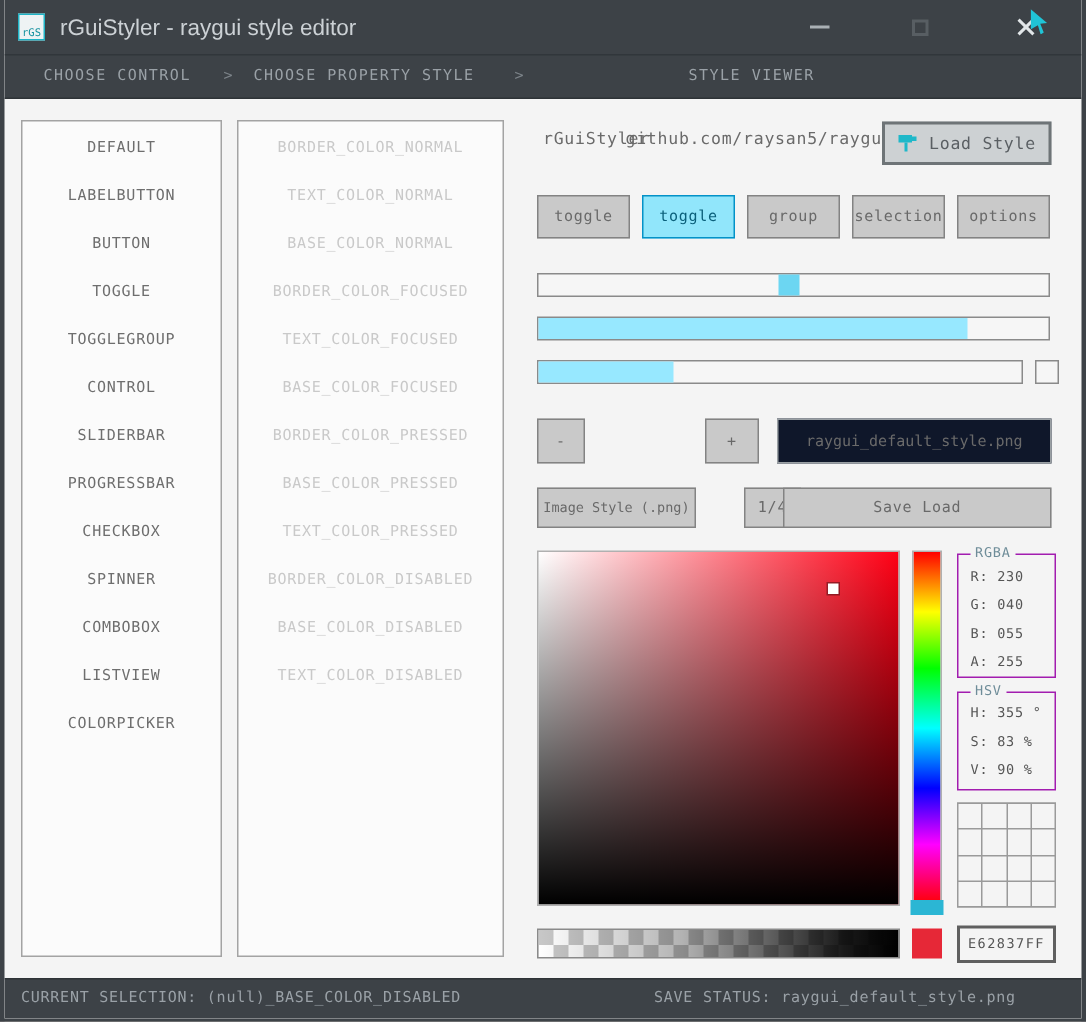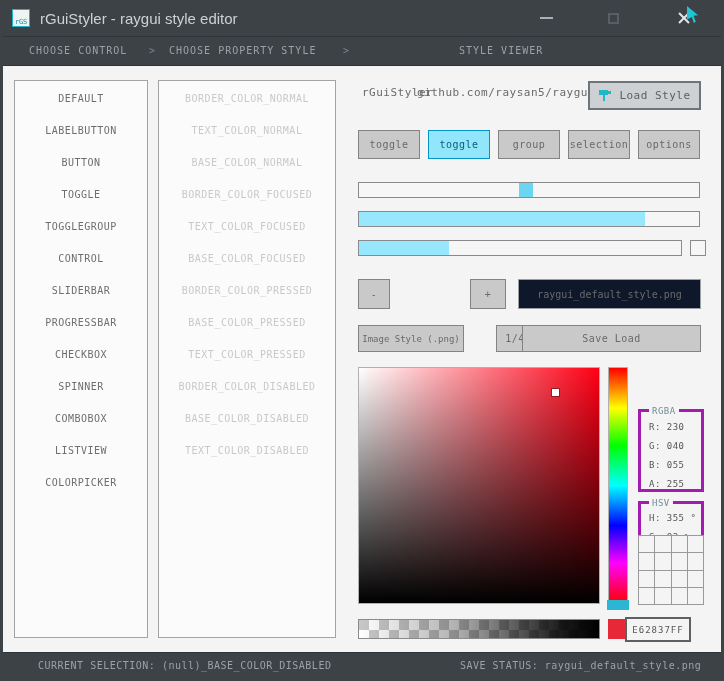--- a/index.html
+++ b/index.html
@@ -22,21 +22,21 @@
   .icon-x::before, .icon-x::after { content:""; position:absolute; left:6px; top:0; width:2px; height:14px; background:#e2e6e9; }
   .icon-x::before { transform:rotate(45deg); } .icon-x::after { transform:rotate(-45deg); }
   .pointer-icon { position:absolute; left:684px; top:6px; width:13px; height:17px; background:#20c4d6; z-index:2;
     clip-path:polygon(0 0, 85% 55%, 50% 58%, 68% 92%, 52% 100%, 38% 64%, 0 80%); }
   
   .navbar { position:absolute; top:36px; left:0; right:0; height:28px; background:#3d4247; border-top:1px solid #31363b; border-bottom:1px solid #2e3337; }
   .nav-label { position:absolute; top:0; line-height:27px; font-size:10px; letter-spacing:1px; color:#9aa1a7; }
   .nav-sep { color:#7d848a; }
   
   .statusbar { position:absolute; bottom:0; left:0; right:0; height:26px; background:#3d4247; border-top:1px solid #2e3337; }
-  .status-text { position:absolute; top:0; line-height:25px; font-size:10px; letter-spacing:0.5px; color:#9aa1a7;margin-left:24px; }
+  .status-text { position:absolute; top:0; line-height:25px; font-size:10px; letter-spacing:0.5px; color:#9aa1a7; }
   
   .panel { position:absolute; top:80px; height:558px; background:#fbfbfb; border:1px solid #a3a3a3; box-sizing:border-box; padding-top:2px; }
   .panel-controls { left:11px; width:134px; }
   .panel-props { left:155px; width:178px; }
   .list-item { height:32px; line-height:32px; text-align:center; font-size:10px; letter-spacing:0.5px; color:#6e6e6e; }
   .panel-props .list-item { color:#c9c9c9; }
   
   .abs { position:absolute; box-sizing:border-box; }
   .btn { background:#c9c9c9; border:1px solid #838383; color:#696969; display:flex; align-items:center; justify-content:center;
          font-size:10px; letter-spacing:0.5px; }
@@ -47,32 +47,32 @@
   .valuebox { background:#c9c9c9; border:2px solid #5f5f5f; color:#3a3a3a; display:flex; align-items:center; justify-content:center; font-size:11px; }
   .textbox { background:#0f172a; border:1px solid #9aa0a4; color:#6a6a6a; display:flex; align-items:center; justify-content:center; font-size:10px; }
   
   .sv-panel { left:355px; top:367px; width:242px; height:237px; border:1px solid #b0b0b0;
     background: linear-gradient(to bottom, rgba(0,0,0,0), #000 100%),
                 linear-gradient(to right, #ffffff, rgb(255,0,21)); }
   .sv-marker { position:absolute; left:193px; top:21px; width:7px; height:7px; background:#ffffff; box-shadow:0 0 0 1px rgba(0,0,0,0.35); }
   .hue-bar { left:605px; top:367px; width:20px; height:237px; border:1px solid #b0b0b0;
     background: linear-gradient(to bottom, #ff0000 0%, #ffff00 17%, #00ff00 33%, #00ffff 50%, #0000ff 67%, #ff00ff 83%, #ff0000 100%); }
   .hue-marker { left:604px; top:600px; width:22px; height:10px; background:#2bb6d4; }
-  .groupbox { border:3px solid #a21caf; background:transparent;margin-top:40px; }
+  .groupbox { border:1px solid #a21caf; background:transparent; }
   .groupbox .gb-title { position:absolute; top:-6px; left:8px; background:#f4f4f4; padding:0 3px; font-size:9px; color:#6f8d99; letter-spacing:0.5px; }
   .gb-row { font-size:9px; line-height:19px; padding-left:8px; color:#555555; letter-spacing:0.5px; }
   .swatch-grid { left:635px; top:535px; width:66px; height:70px; background:#9a9a9a; border:1px solid #9a9a9a;
     display:grid; grid-template-columns:repeat(4,1fr); grid-template-rows:repeat(4,1fr); gap:1px; }
   .swatch-cell { background:#f4f4f4; }
   .alpha-bar { left:355px; top:619px; width:242px; height:20px; border:1px solid #8a8a8a;
     background-image: linear-gradient(to right, rgba(0,0,0,0) 0%, rgba(0,0,0,0.3) 40%, rgba(0,0,0,0.9) 85%, #000 100%),
                       repeating-conic-gradient(#ffffff 0% 25%, #c8c8c8 0% 50%);
     background-size: 100% 100%, 20px 20px; }
   .color-swatch { left:605px; top:619px; width:20px; height:20px; background:#e62837; }
-  .hexbox { left:622px; top:617px; width:66px; height:25px; background:#f4f4f4; border:2px solid #5f5f5f; color:#555555;
+  .hexbox { left:635px; top:617px; width:66px; height:25px; background:#f4f4f4; border:2px solid #5f5f5f; color:#555555;
     display:flex; align-items:center; justify-content:center; font-size:9px; letter-spacing:1px; }
 </style>
 </head>
 <body>
 
 <div class="window">
 
   <div class="titlebar">
     <div class="app-icon">rGS</div>
     <div class="win-title">rGuiStyler - raygui style editor</div>

